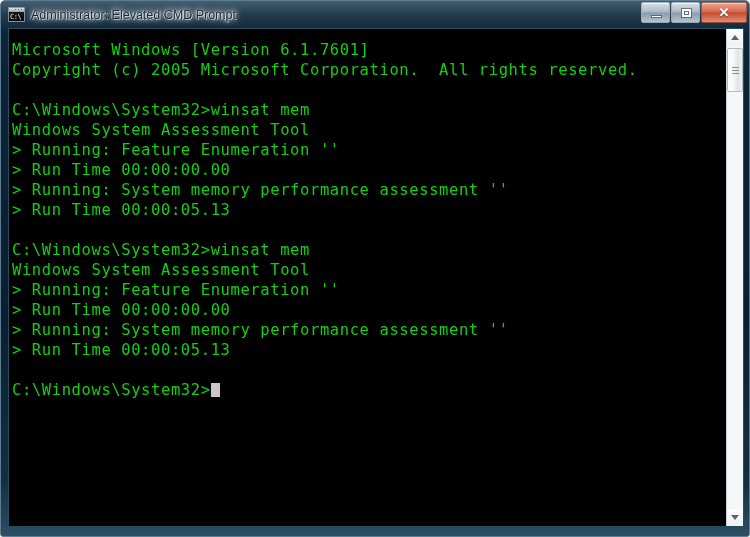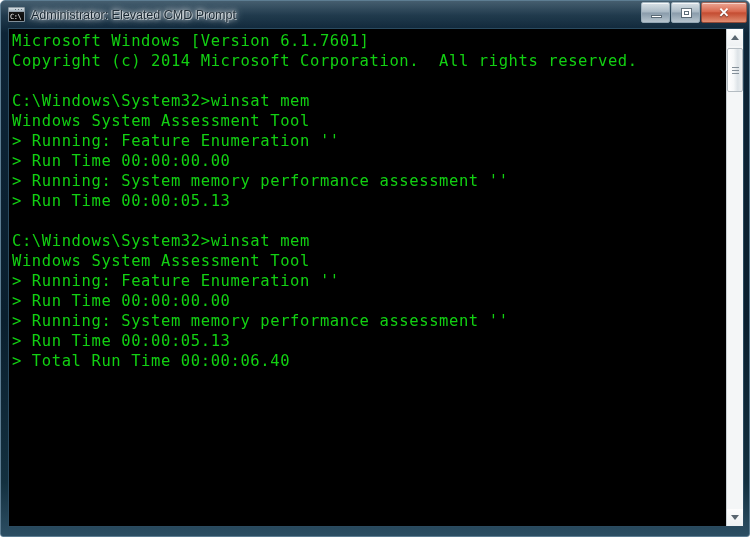--- a/index.html
+++ b/index.html
@@ -192,21 +192,21 @@
   }
 
   #console {
     position: absolute;
     left: 0;
     top: 0;
     width: 717px;
     height: 395px;
     background: #000000;
     overflow: hidden;
-    padding: 2px 0 0 3px;
+    padding: 11px 0 0 3px;
     box-sizing: border-box;
   }
 
   .line {
     font-family: "DejaVu Sans Mono", monospace;
     font-size: 15.5px;
     line-height: 20px;
     color: #12d012;
     white-space: pre;
     height: 20px;
@@ -328,37 +328,37 @@
     </div>
 
   </div>
 
   <div id="frame-sheen"></div>
 
   <div id="client">
 
     <div id="console">
         <div class="line">Microsoft Windows [Version 6.1.7601]</div>
-        <div class="line">Copyright (c) 2014 Microsoft Corporation.  All rights reserved.</div>
+        <div class="line">Copyright (c) 2005 Microsoft Corporation.  All rights reserved.</div>
         <div class="line blank"> </div>
         <div class="line">C:\Windows\System32&gt;winsat mem</div>
         <div class="line">Windows System Assessment Tool</div>
         <div class="line">&gt; Running: Feature Enumeration ''</div>
         <div class="line">&gt; Run Time 00:00:00.00</div>
         <div class="line">&gt; Running: System memory performance assessment ''</div>
         <div class="line">&gt; Run Time 00:00:05.13</div>
         <div class="line blank"> </div>
         <div class="line">C:\Windows\System32&gt;winsat mem</div>
         <div class="line">Windows System Assessment Tool</div>
         <div class="line">&gt; Running: Feature Enumeration ''</div>
         <div class="line">&gt; Run Time 00:00:00.00</div>
         <div class="line">&gt; Running: System memory performance assessment ''</div>
         <div class="line">&gt; Run Time 00:00:05.13</div>
-        <div class="line">&gt; Total Run Time 00:00:06.40</div>
         <div class="line blank"> </div>
+        <div class="line">C:\Windows\System32&gt;<span class="cursor"></span></div>
       </div>
 
     <div id="scrollbar">
       <div class="sb-btn up">
         <span class="sb-arrow"></span>
       </div>
       <div id="sb-thumb">
         <span class="grip g1"></span>
         <span class="grip g2"></span>
         <span class="grip g3"></span>

